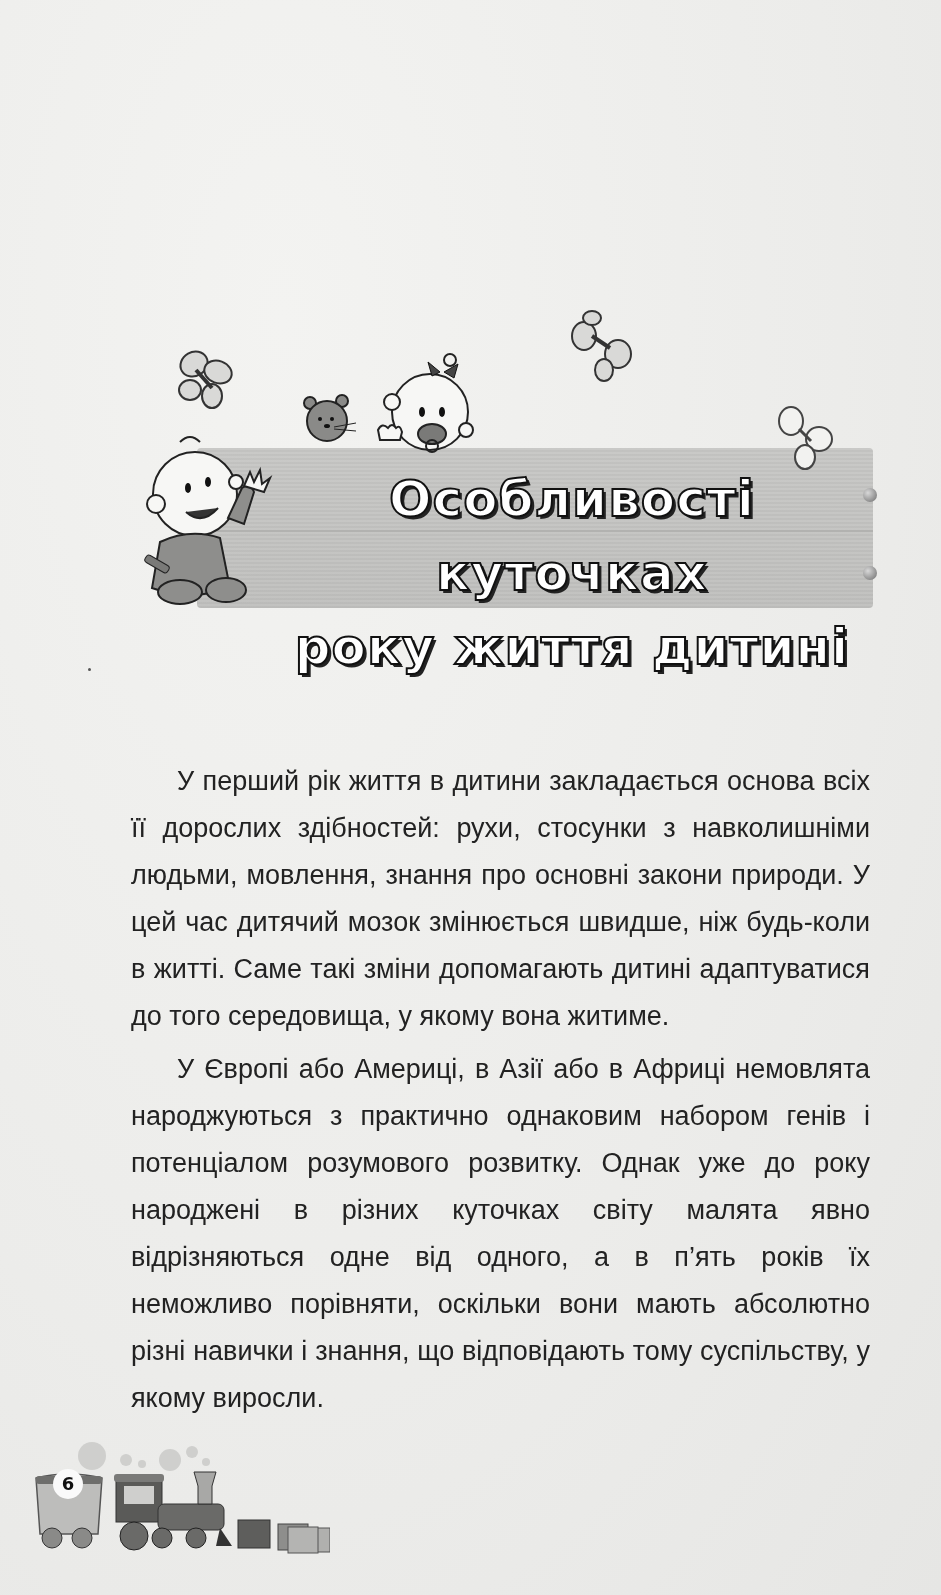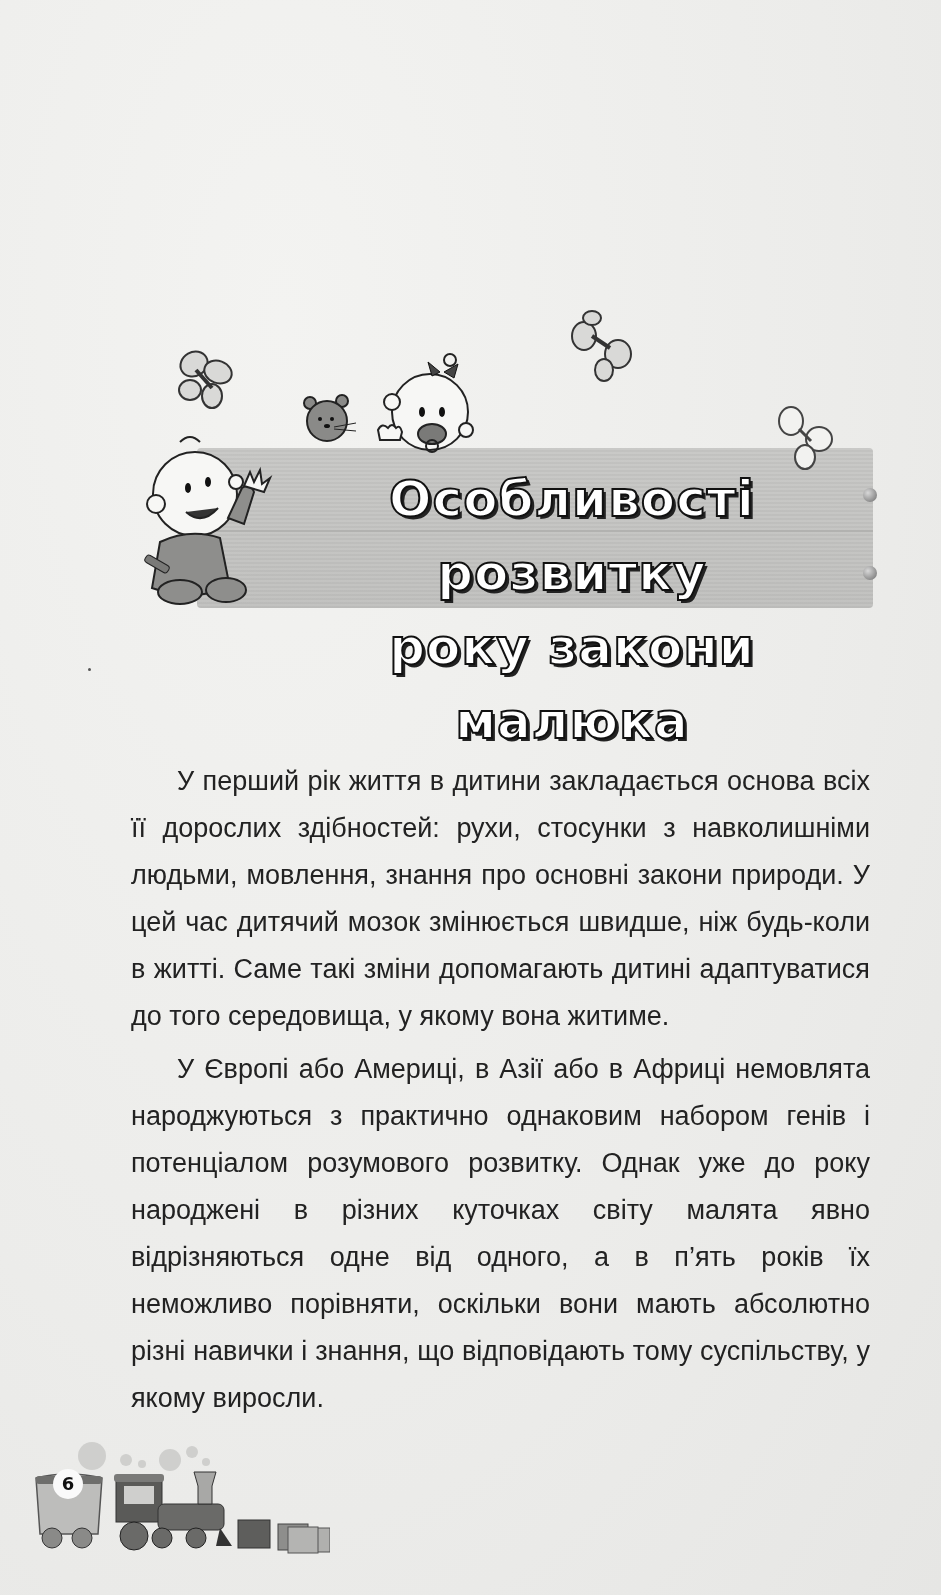--- a/index.html
+++ b/index.html
@@ -151,22 +151,22 @@
     <path d="M20 110 q30 -14 60 -4 l10 50 q-40 14 -78 0 z" fill="#8e8e8c" stroke="#222" stroke-width="2"></path>
     <path d="M88 86 l14 -30 q8 -6 12 4 l-10 32 z" fill="#8e8e8c" stroke="#222" stroke-width="2"></path>
     <path d="M104 54 l6 -14 l4 10 l6 -12 l2 14 l8 -6 l-6 14 z" fill="#f7f7f5" stroke="#222" stroke-width="2"></path>
     <ellipse cx="40" cy="160" rx="22" ry="12" fill="#8e8e8c" stroke="#222" stroke-width="2"></ellipse>
     <ellipse cx="86" cy="158" rx="20" ry="12" fill="#8e8e8c" stroke="#222" stroke-width="2"></ellipse>
     <rect x="4" y="128" width="26" height="8" rx="3" fill="#7a7a78" stroke="#222" transform="rotate(30 17 132)"></rect>
   </svg>
 </div>
 
 <h1 class="title" style="margin:0">
-  <span>Особливості розвитку</span>
-  <span>року закони малюка</span>
+  <span>Особливості куточках</span>
+  <span>року життя дитині</span>
 </h1>
 
 <div class="content">
   <p>У перший рік життя в дитини закладається основа всіх її дорослих здібностей: рухи, стосунки з навколишніми людьми, мовлення, знання про основні закони природи. У цей час дитячий мозок змінюється швидше, ніж будь-коли в житті. Саме такі зміни допомагають дитині адаптуватися до того середовища, у якому вона житиме.</p>
   <p>У Європі або Америці, в Азії або в Африці немовлята народжуються з практично однаковим набором генів і потенціалом розумового розвитку. Однак уже до року народжені в різних куточках світу малята явно відрізняються одне від одного, а в п’ять років їх неможливо порівняти, оскільки вони мають абсолютно різні навички і знання, що відповідають тому суспільству, у якому виросли.</p>
 </div>
 
 <div class="deco train" style="left:30px; top:1438px">
   <svg width="300" height="115" viewBox="0 0 300 115">
 

